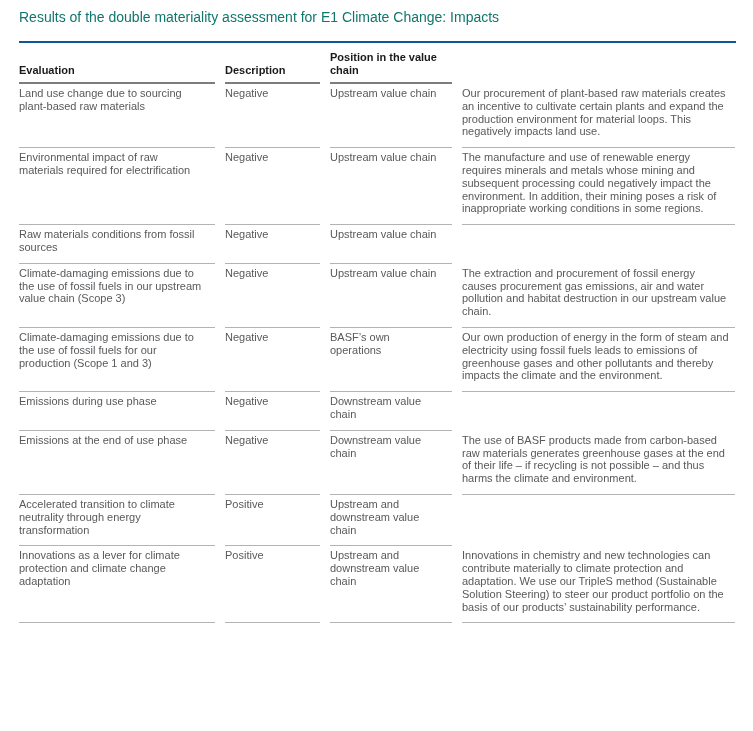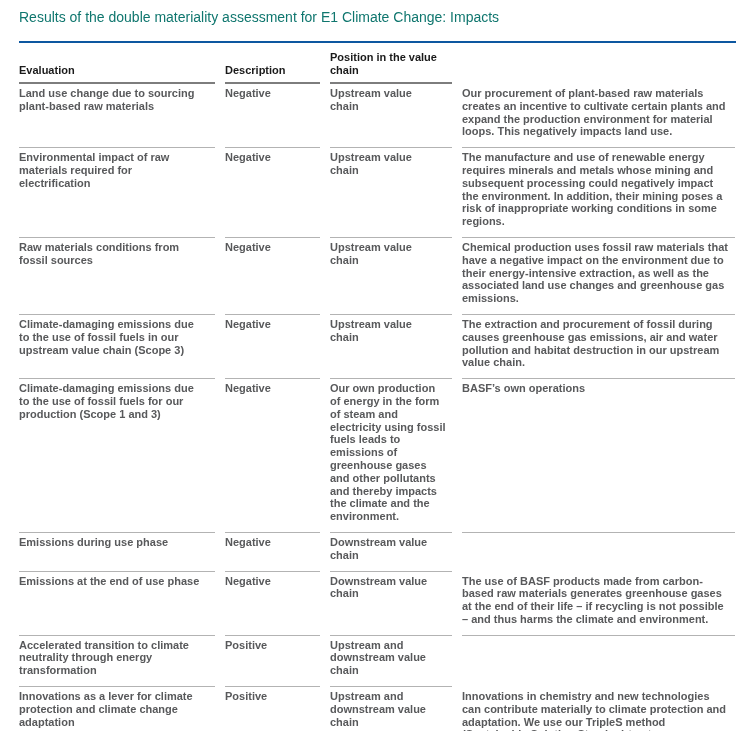--- a/index.html
+++ b/index.html
@@ -44,21 +44,20 @@
     padding-bottom: 5px;
     border-bottom: 2px solid #7d7d7d;
   }
   .body-row .cell {
     font-size: 11px;
     line-height: 12.8px;
     color: #58595b;
     padding-top: 3px;
     padding-bottom: 9px;
     border-bottom: 1px solid #b3b3b3;
-    font-weight: bold;
   }
   .c1 { padding-right: 12px; }
   .c2 { padding-right: 4px; }
   .c3 { padding-right: 10px; }
   .c4 { padding-right: 5px; }
 </style>
 </head>
 <body>
 
 <div class="page">
@@ -84,35 +83,34 @@
       <div class="cell c1">Environmental impact of raw materials required for electrification</div>
       <div class="cell c2">Negative</div>
       <div class="cell c3">Upstream value chain</div>
       <div class="cell c4">The manufacture and use of renewable energy requires minerals and metals whose mining and subsequent processing could negatively impact the environment. In addition, their mining poses a risk of inappropriate working conditions in some regions.</div>
     </div>
 
     <div class="row body-row">
       <div class="cell c1">Raw materials conditions from fossil sources</div>
       <div class="cell c2">Negative</div>
       <div class="cell c3">Upstream value chain</div>
-      <div class="cell c4">Chemical production uses fossil raw materials that have a negative impact on the environment due to their energy-intensive extraction, as well as the associated land use changes and greenhouse gas emissions.</div>
     </div>
 
     <div class="row body-row">
       <div class="cell c1">Climate-damaging emissions due to the use of fossil fuels in our upstream value chain (Scope 3)</div>
       <div class="cell c2">Negative</div>
       <div class="cell c3">Upstream value chain</div>
-      <div class="cell c4">The extraction and procurement of fossil during causes greenhouse gas emissions, air and water pollution and habitat destruction in our upstream value chain.</div>
+      <div class="cell c4">The extraction and procurement of fossil energy causes procurement gas emissions, air and water pollution and habitat destruction in our upstream value chain.</div>
     </div>
 
     <div class="row body-row">
       <div class="cell c1">Climate-damaging emissions due to the use of fossil fuels for our production (Scope 1 and 3)</div>
       <div class="cell c2">Negative</div>
+      <div class="cell c3">BASF’s own operations</div>
       <div class="cell c4">Our own production of energy in the form of steam and electricity using fossil fuels leads to emissions of greenhouse gases and other pollutants and thereby impacts the climate and the environment.</div>
-      <div class="cell c3">BASF’s own operations</div>
     </div>
 
     <div class="row body-row">
       <div class="cell c1">Emissions during use phase</div>
       <div class="cell c2">Negative</div>
       <div class="cell c3">Downstream value chain</div>
     </div>
 
     <div class="row body-row">
       <div class="cell c1">Emissions at the end of use phase</div>

